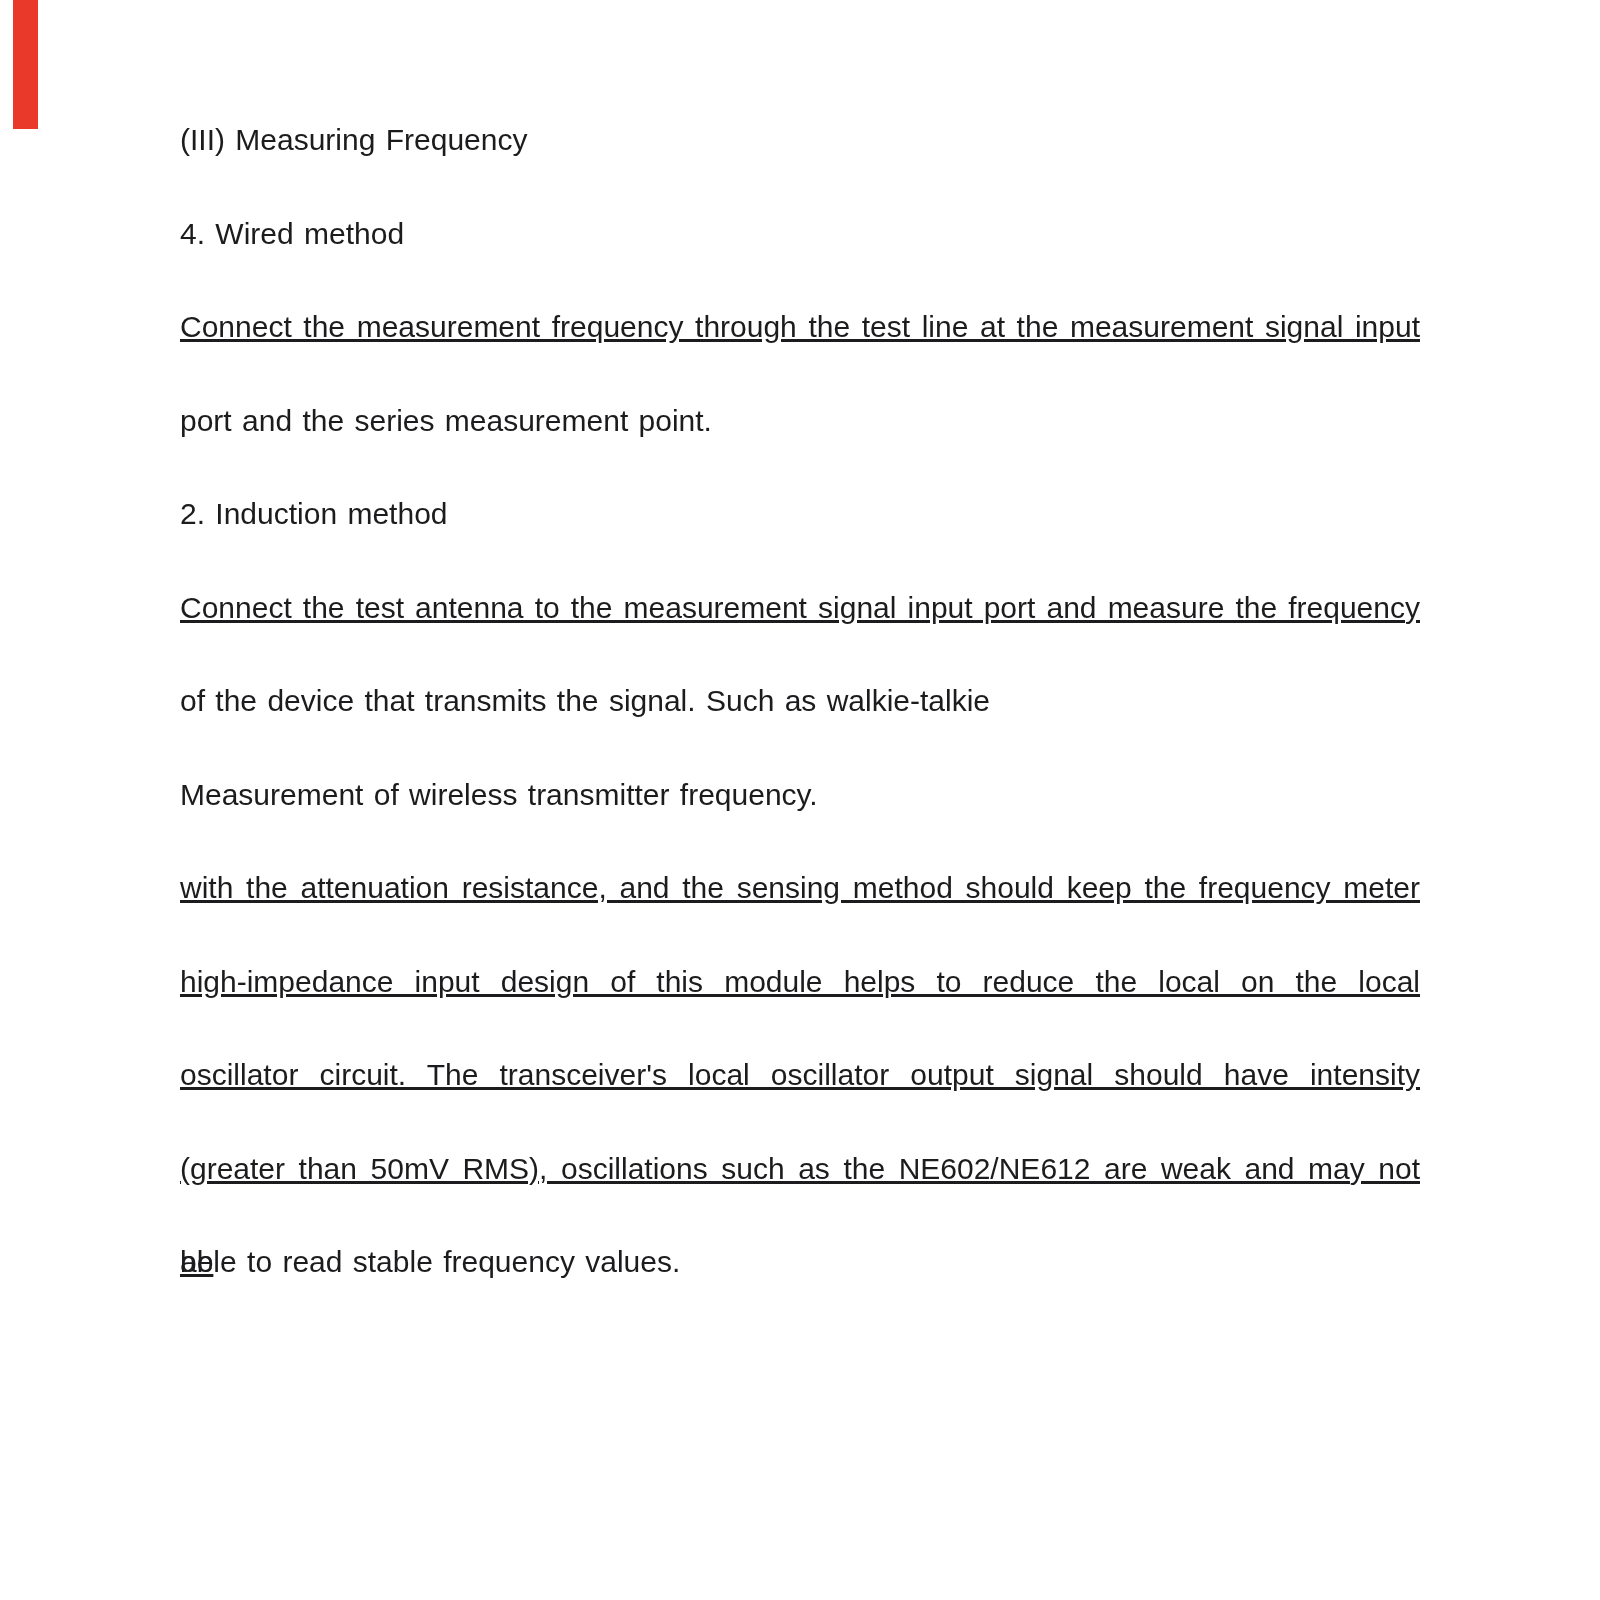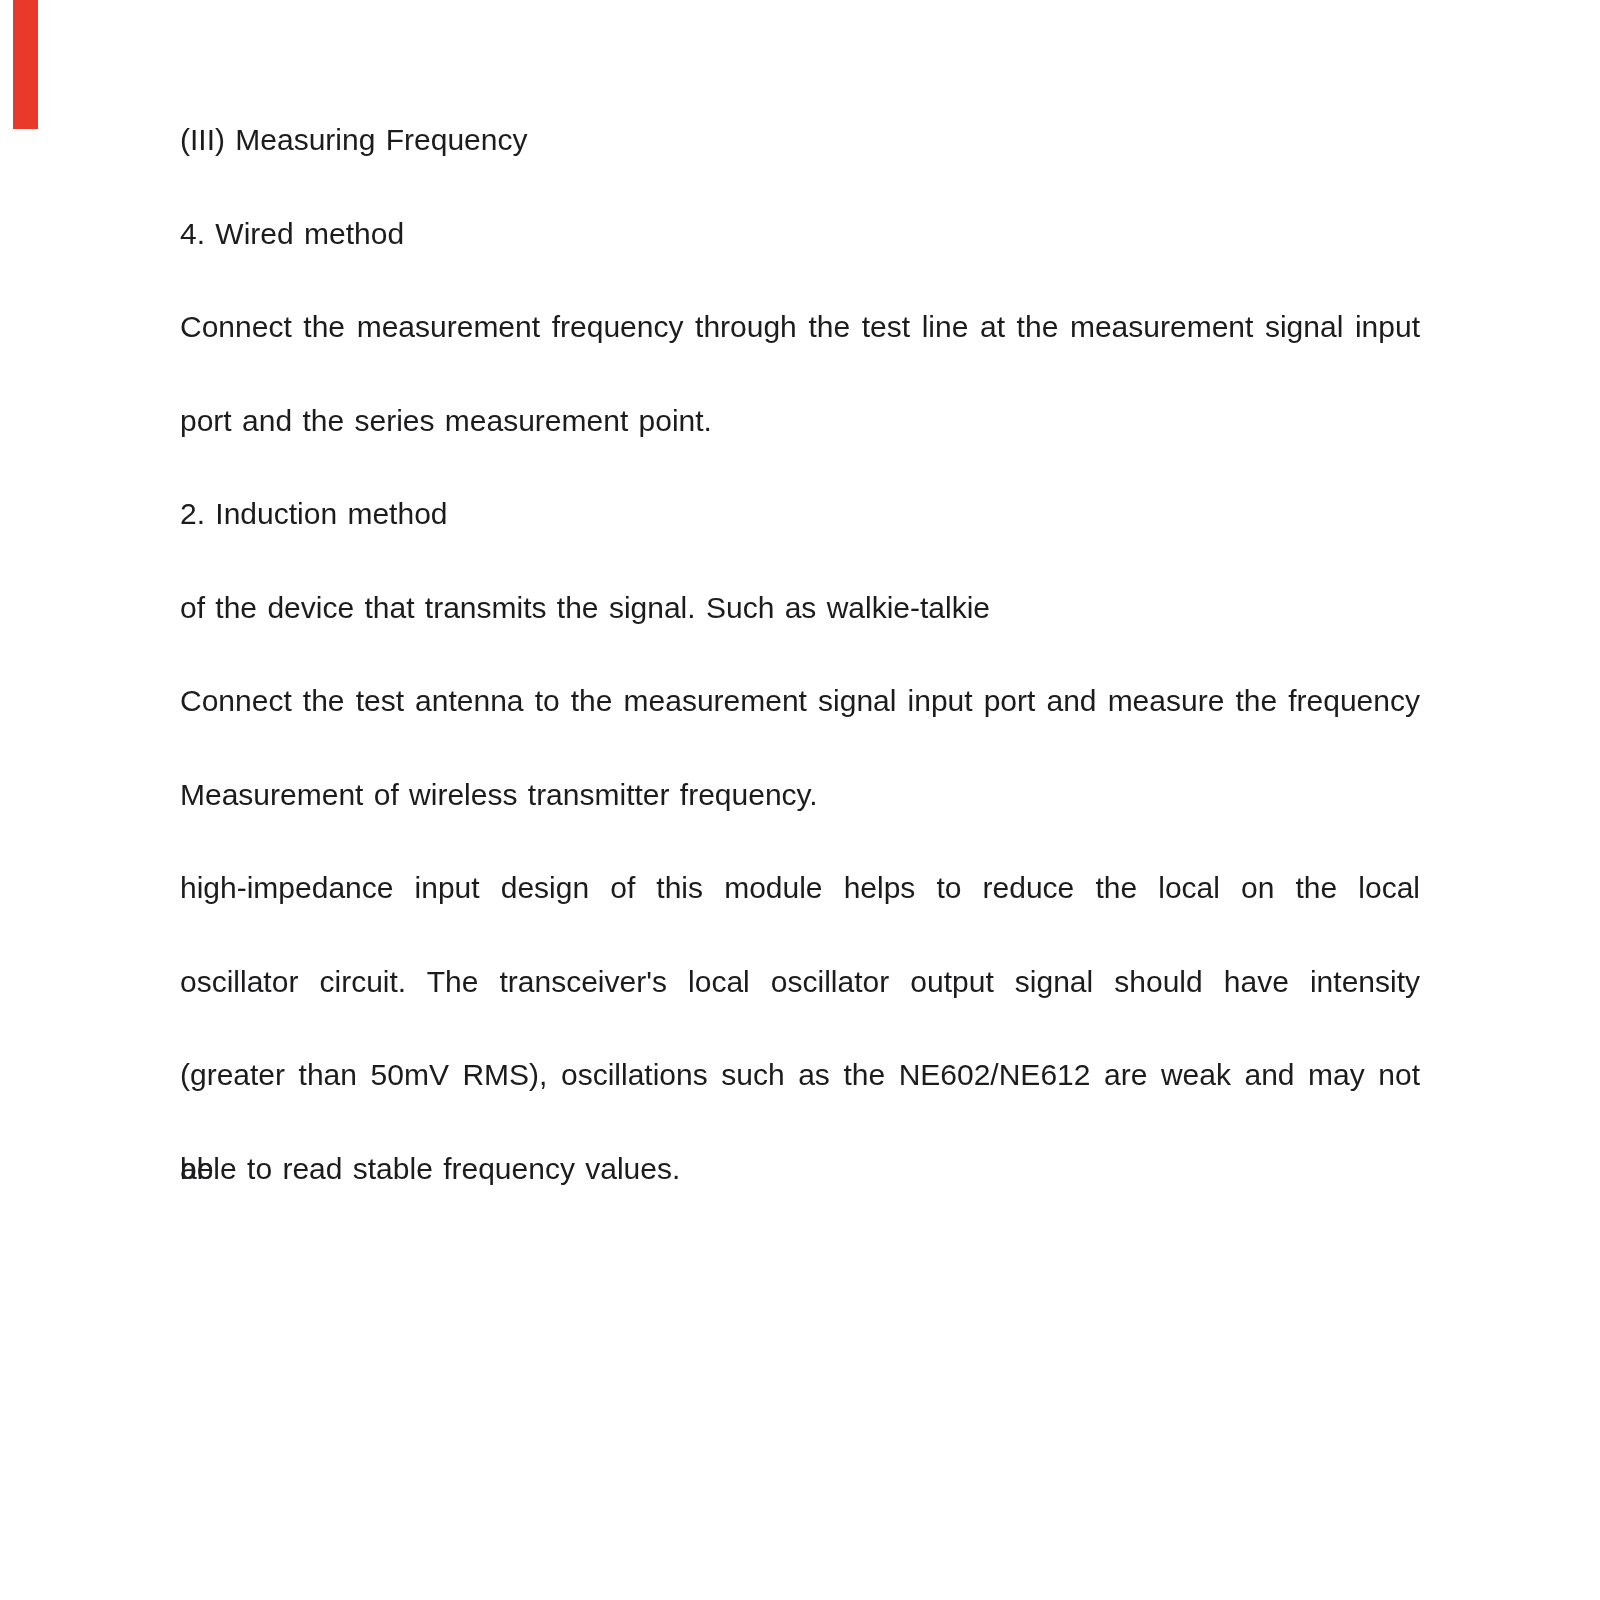--- a/index.html
+++ b/index.html
@@ -38,37 +38,39 @@
   .line {
     height: 93.5px;
     line-height: 93.5px;
     white-space: nowrap;
     text-align: left;
   }
   .line.j {
     white-space: normal;
     text-align: justify;
     text-align-last: justify;
+    text-decoration: underline;
   }
 </style>
 </head>
 <body>
 
 <div class="page">
 
   <div class="red-marker"></div>
 
   <div class="doc">
     <div class="line">(III) Measuring Frequency</div>
     <div class="line">4. Wired method</div>
     <div class="line j">Connect the measurement frequency through the test line at the measurement signal input</div>
     <div class="line">port and the series measurement point.</div>
     <div class="line">2. Induction method</div>
+    <div class="line j">Connect the test antenna to the measurement signal input port and measure the frequency</div>
     <div class="line">of the device that transmits the signal. Such as walkie-talkie</div>
-    <div class="line j">Connect the test antenna to the measurement signal input port and measure the frequency</div>
     <div class="line">Measurement of wireless transmitter frequency.</div>
+    <div class="line j">with the attenuation resistance, and the sensing method should keep the frequency meter</div>
     <div class="line j">high-impedance input design of this module helps to reduce the local on the local</div>
     <div class="line j">oscillator circuit. The transceiver's local oscillator output signal should have intensity</div>
     <div class="line j">(greater than 50mV RMS), oscillations such as the NE602/NE612 are weak and may not be</div>
     <div class="line">able to read stable frequency values.</div>
   </div>
 
 </div>
 
 </body></html>

